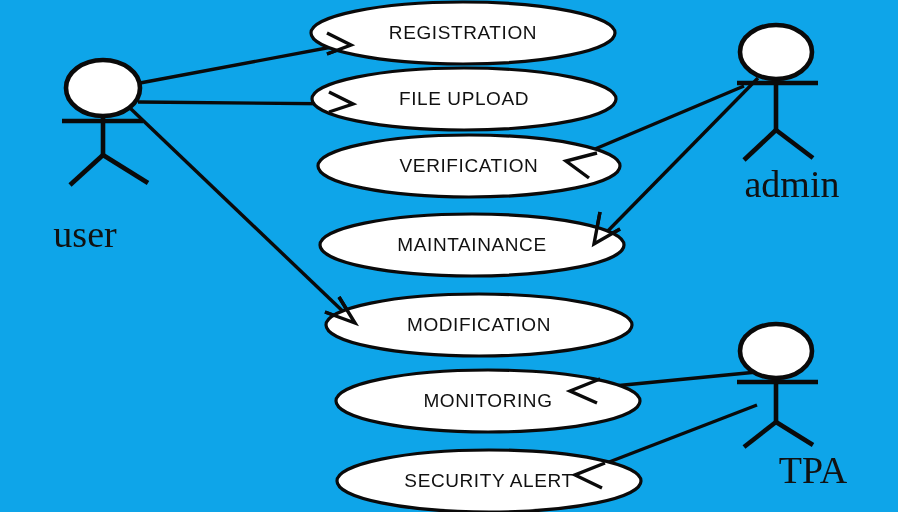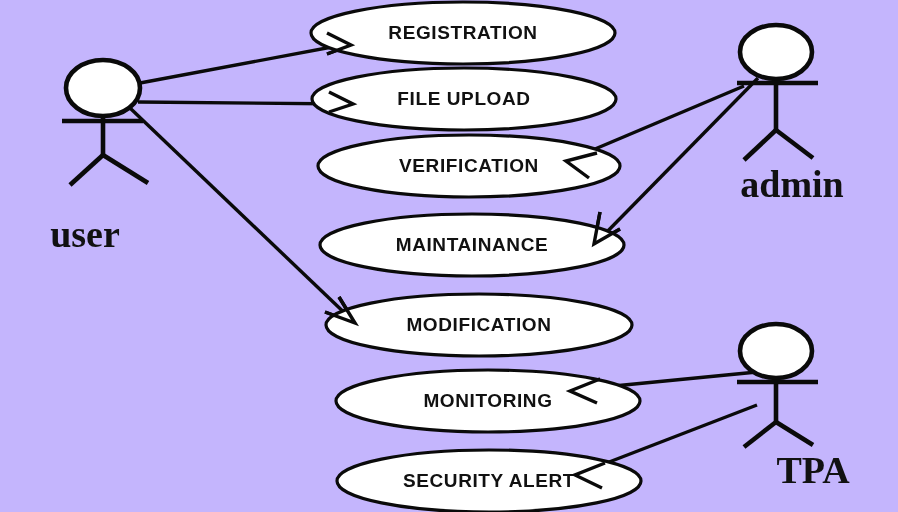--- a/index.html
+++ b/index.html
@@ -11,22 +11,21 @@
   body {
     width: 898px;
     height: 512px;
     overflow: hidden;
     font-family: "Liberation Sans", sans-serif;
   }
   #diagram-root {
     position: relative;
     width: 898px;
     height: 512px;
-    background: #c4b5fd;
-    font-weight: bold;
+    background: #0ea5e9;
   }
   svg#uml-canvas {
     display: block;
     width: 898px;
     height: 512px;
   }
   .usecase-ellipse {
     fill: #ffffff;
     stroke: #0a0a0a;
     stroke-width: 3.2;

